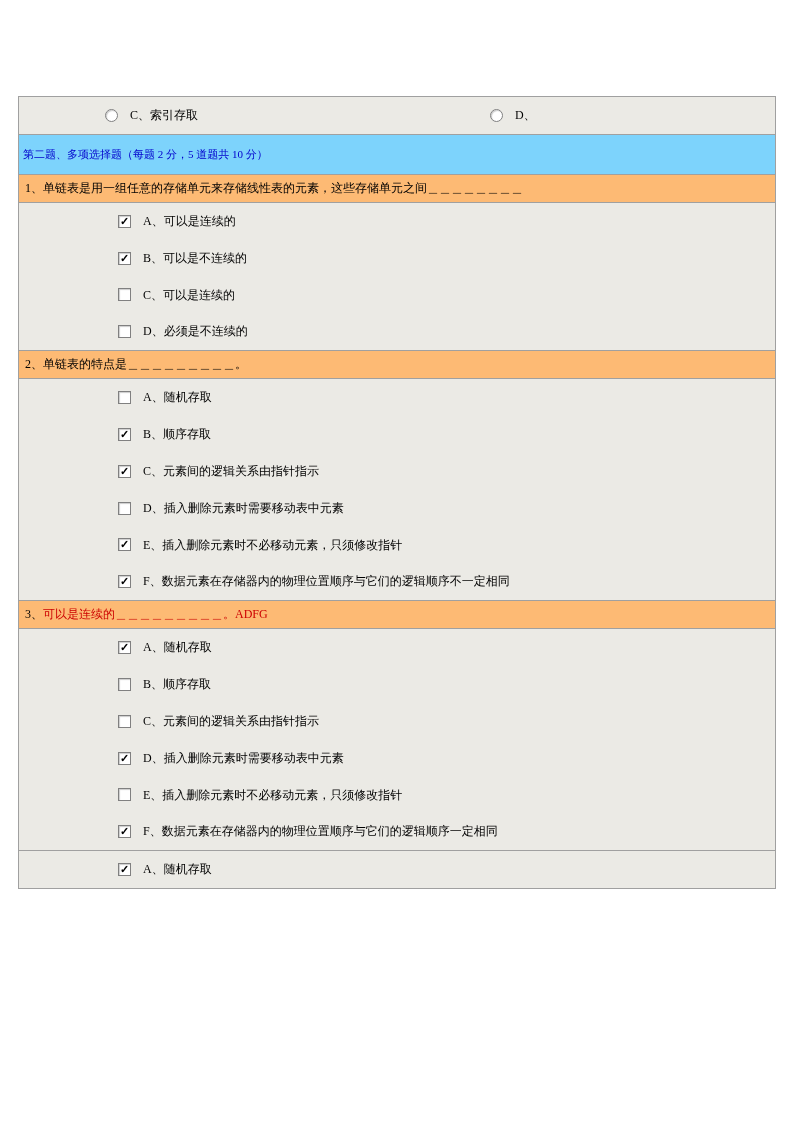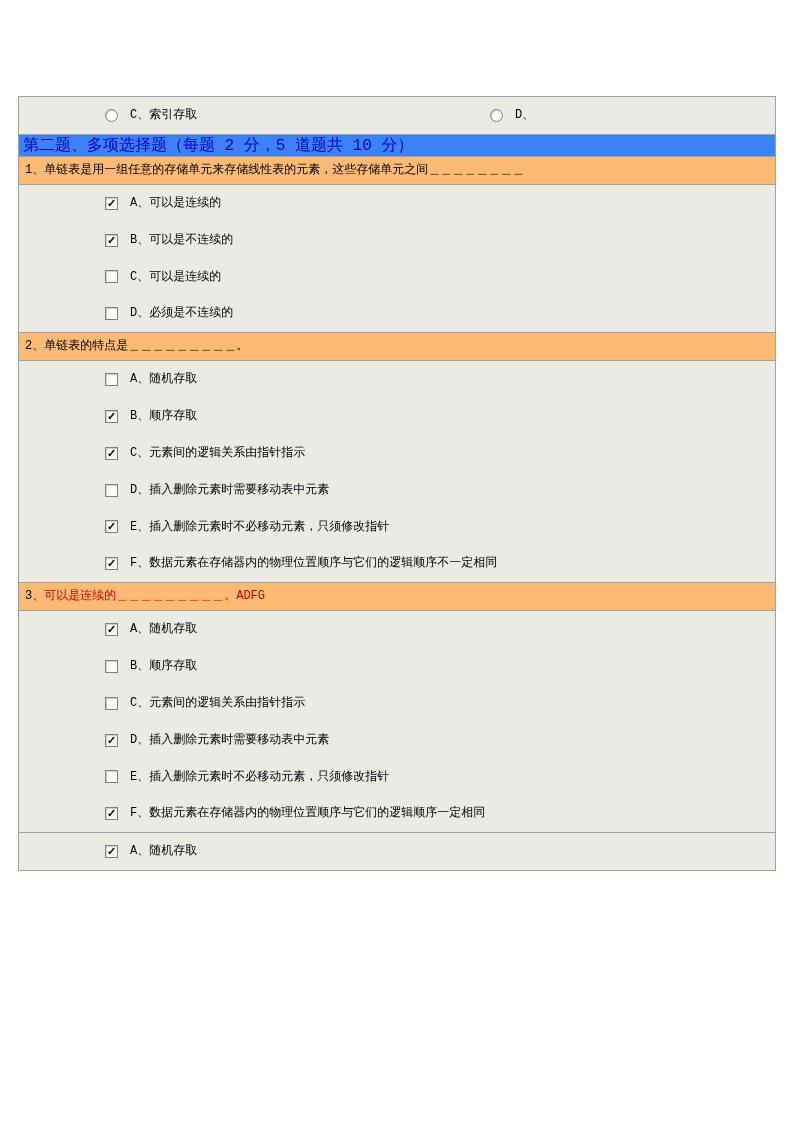--- a/index.html
+++ b/index.html
@@ -9,41 +9,40 @@
       background: #fff;
       width: 794px;
       height: 1123px;
       padding: 96px 18px 0 18px;
       color: #000;
     }
     .container {
       width: 100%;
       border: 1px solid #a0a0a0;
       background: #ebeae5;
-      font-family: Liberation Mono, monospace;
     }
     .radio-row {
       display: flex;
       padding: 10px 0;
     }
     .radio-cell {
       display: flex;
       align-items: center;
       padding-left: 86px;
     }
     .radio-cell:first-child {
       width: 385px;
     }
     .section-header {
-      background: #3b82f6;
+      background: #7dd3fc;
       border-top: 1px solid #a0a0a0;
       border-bottom: 1px solid #a0a0a0;
-      padding: 0 4px;
+      padding: 12px 4px;
       color: #0000cc;
-      font-size: 16px;
+      font-size: 11px;
     }
     .question-row {
       background: #fdba74;
       border-bottom: 1px solid #a0a0a0;
       padding: 4px 6px;
       font-size: 12px;
       line-height: 1.6;
     }
     .question-row.red .q-highlight {
       color: #cc0000;
@@ -53,20 +52,21 @@
       padding: 10px 0 10px 86px;
       display: flex;
       align-items: center;
       font-size: 12px;
     }
     .option-block .option-row:not(:first-child) {
       
     }
     .option-block {
       border-bottom: 1px solid #a0a0a0;
+      padding-left: 13px;
     }
     .option-block.last {
       border-bottom: none;
     }
     .input-ctrl {
       width: 13px;
       height: 13px;
       background: #fff;
       border: 1px solid #808080;
       box-shadow: inset 1px 1px 1px rgba(0,0,0,0.2);

